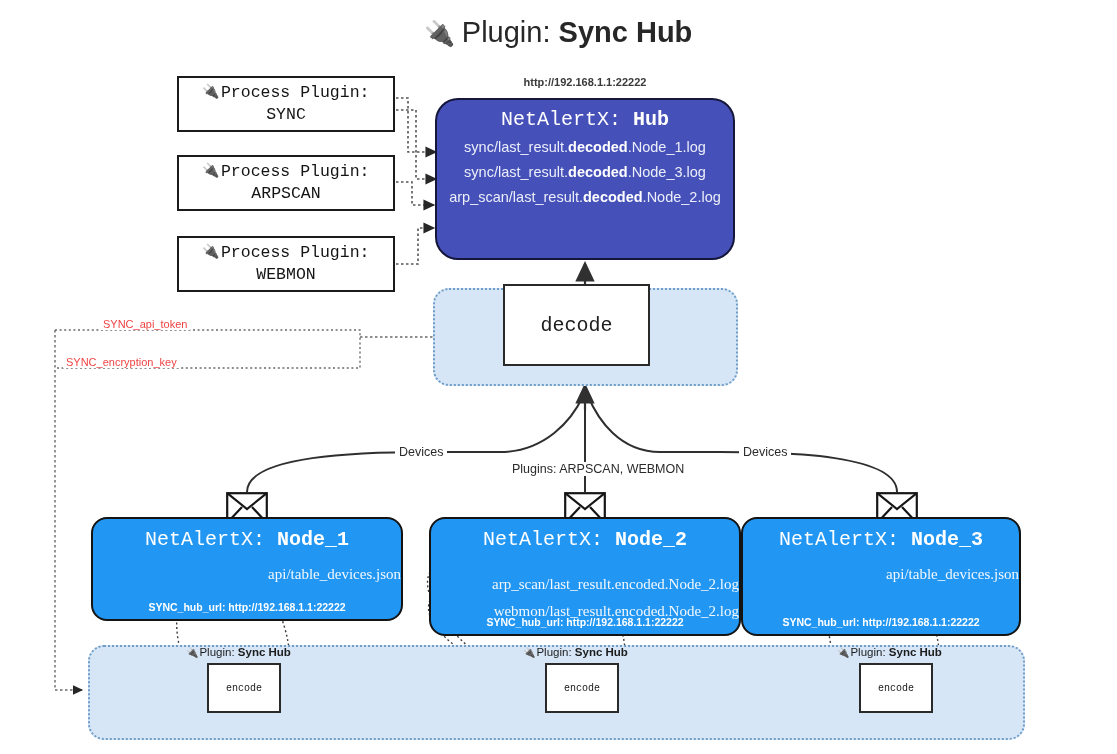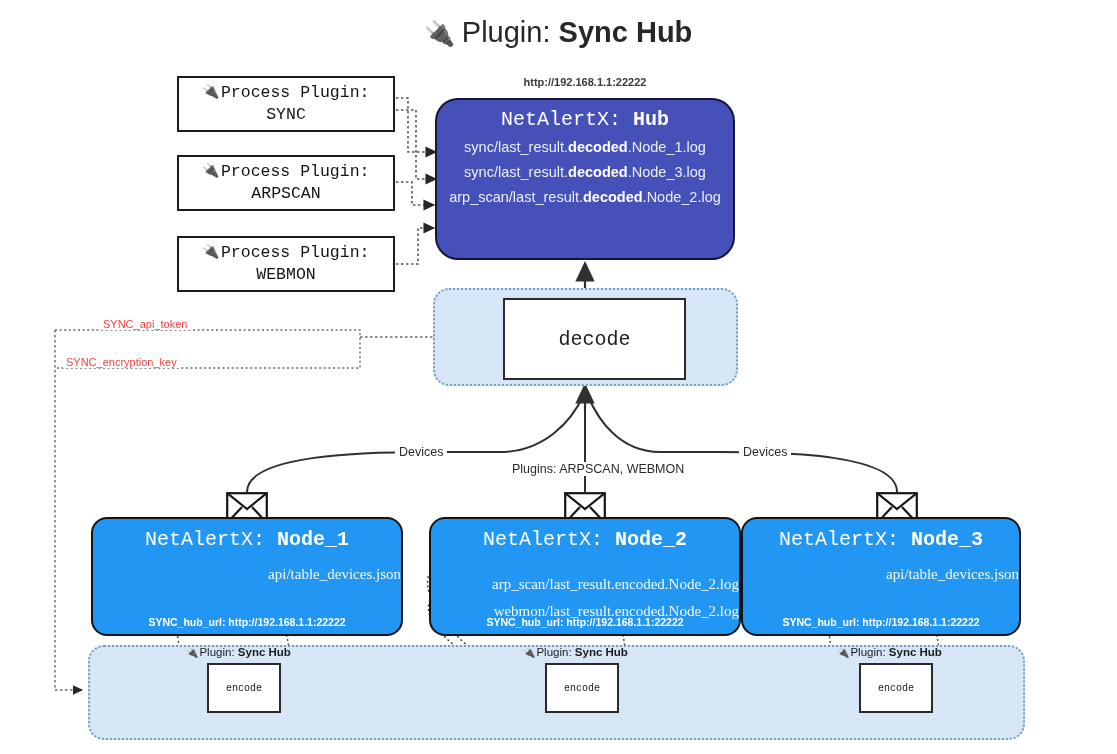--- a/index.html
+++ b/index.html
@@ -202,21 +202,21 @@
   <div class="hub" style="left:435px; top:98px; width:300px; height:162px;">
     <div class="hub-head">
       <span>NetAlertX:</span> <b>Hub</b>
     </div>
     <div class="logline"><span>sync/last_result.</span><b>decoded</b><span>.Node_1.log</span></div>
     <div class="logline"><span>sync/last_result.</span><b>decoded</b><span>.Node_3.log</span></div>
     <div class="logline"><span>arp_scan/last_result.</span><b>decoded</b><span>.Node_2.log</span></div>
   </div>
 
   <div class="lb-zone" style="left:433px; top:288px; width:305px; height:98px;"></div>
-  <div class="codebox decode" style="left:503px; top:298px; width:183px; height:82px;">decode</div>
+  <div class="codebox decode" style="left:503px; top:284px; width:147px; height:82px;">decode</div>
 
   <div class="token-label" style="left:100px; top:318px;">SYNC_api_token</div>
   <div class="token-label" style="left:63px; top:356px;">SYNC_encryption_key</div>
 
   <div class="edge-label" style="left:395px; top:445px;">Devices</div>
   <div class="edge-label" style="left:739px; top:445px;">Devices</div>
   <div class="edge-label" style="left:508px; top:462px;">Plugins: ARPSCAN, WEBMON</div>
 
   <svg class="envelope" style="left:226px; top:492px;" viewBox="0 0 42 32">
     <rect x="1.2" y="1.2" width="39.6" height="29.6" fill="#fff" stroke="#161616" stroke-width="2.2"></rect>
@@ -227,21 +227,21 @@
     <rect x="1.2" y="1.2" width="39.6" height="29.6" fill="#fff" stroke="#161616" stroke-width="2.2"></rect>
     <path d="M1.2,1.2 L21,17 L40.8,1.2" fill="none" stroke="#161616" stroke-width="2.2"></path>
     <path d="M1.2,30.8 L16,15 M40.8,30.8 L26,15" fill="none" stroke="#161616" stroke-width="2.2"></path>
   </svg>
   <svg class="envelope" style="left:876px; top:492px;" viewBox="0 0 42 32">
     <rect x="1.2" y="1.2" width="39.6" height="29.6" fill="#fff" stroke="#161616" stroke-width="2.2"></rect>
     <path d="M1.2,1.2 L21,17 L40.8,1.2" fill="none" stroke="#161616" stroke-width="2.2"></path>
     <path d="M1.2,30.8 L16,15 M40.8,30.8 L26,15" fill="none" stroke="#161616" stroke-width="2.2"></path>
   </svg>
 
-  <div class="node" style="left:91px; top:517px; width:312px; height:119px;">
+  <div class="node" style="left:91px; top:517px; width:312px; height:104px;">
     <div class="node-head">
       <span>NetAlertX:</span> <b>Node_1</b>
     </div>
     <div class="node-line" style="margin-top:10px;">api/table_devices.json</div>
     <div class="node-foot">SYNC_hub_url: http://192.168.1.1:22222</div>
   </div>
 
   <div class="node" style="left:429px; top:517px; width:312px; height:119px;">
     <div class="node-head">
       <span>NetAlertX:</span> <b>Node_2</b>

